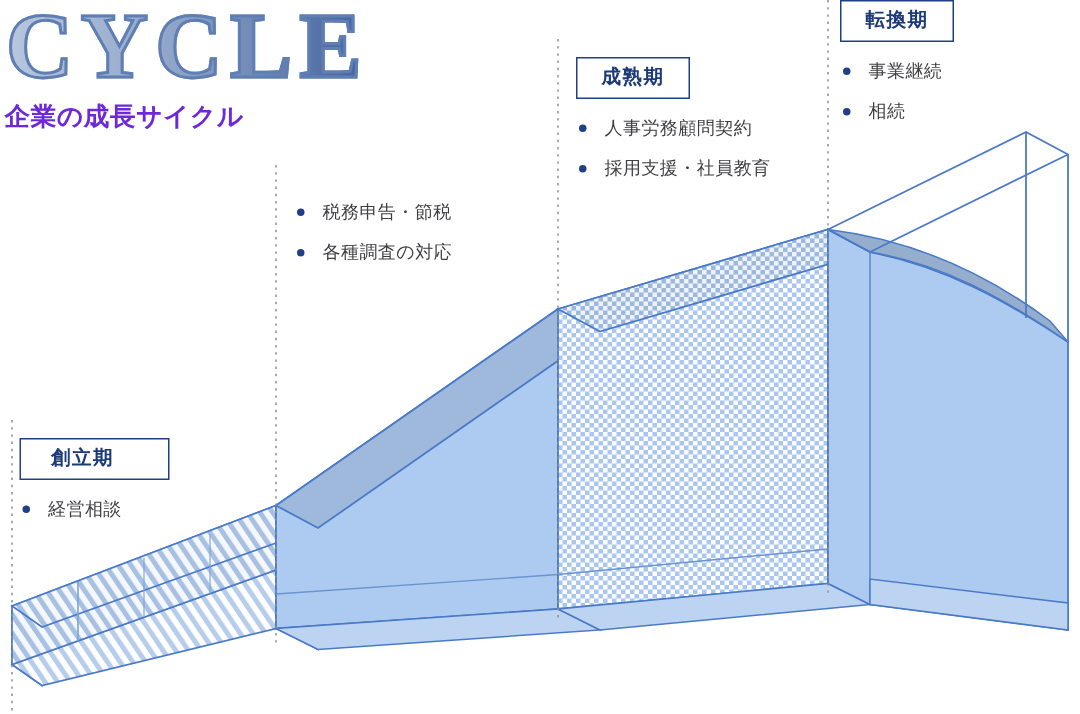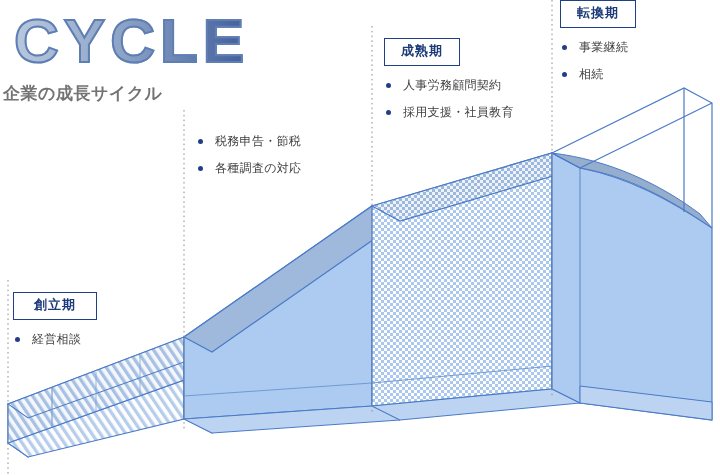--- a/index.html
+++ b/index.html
@@ -28,40 +28,40 @@
   
   .heading {
     position: absolute;
     left: 0px;
     top: 0px;
     width: 330px;
     z-index: 40;
   }
   .cycle-word {
     display: block;
-    margin: 12px;
+    margin: 2px;
     padding: 0 0 0 2px;
-    font-family: Liberation Sans, sans-serif;
+    font-family: Liberation Serif, serif;
     font-size: 62px;
     font-weight: 700;
     letter-spacing: 5px;
     line-height: 58px;
     color: transparent;
     -webkit-text-stroke: 2px #5f7fb4;
     background: linear-gradient(90deg, #b9c8de 0%, #8fa5c8 35%, #4a66a0 72%, #27407a 100%);
     -webkit-background-clip: text;
     background-clip: text;
     user-select: none;
   }
   .subtitle {
     display: block;
     margin: 6px 0 0 3px;
     font-size: 17px;
     font-weight: 700;
-    color: #737373;
+    color: #6d28d9;
     letter-spacing: 0.5px;
   }
 
   
   .stage-group {
     position: absolute;
     z-index: 35;
   }
   .stage-badge {
     display: inline-block;
@@ -97,21 +97,21 @@
     top: 6px;
     width: 5px;
     height: 5px;
     border-radius: 50%;
     background: #1f3f86;
     display: block;
   }
 
   
   #group-founding { left: 13px; top: 292px; }
-  #group-founding .stage-badge { padding-left: 20px; padding-right: 20px; }
+  #group-founding .stage-badge { padding-left: 20px; padding-right: 36px; }
   #group-growth   { left: 196px; top: 122px; }
   #group-mature   { left: 384px; top: 38px; }
   #group-turning  { left: 560px; top: 0px; }
 </style>
 </head>
 <body>
 
 <div id="canvas">
 
   <svg id="scene" viewBox="0 0 720 476">

